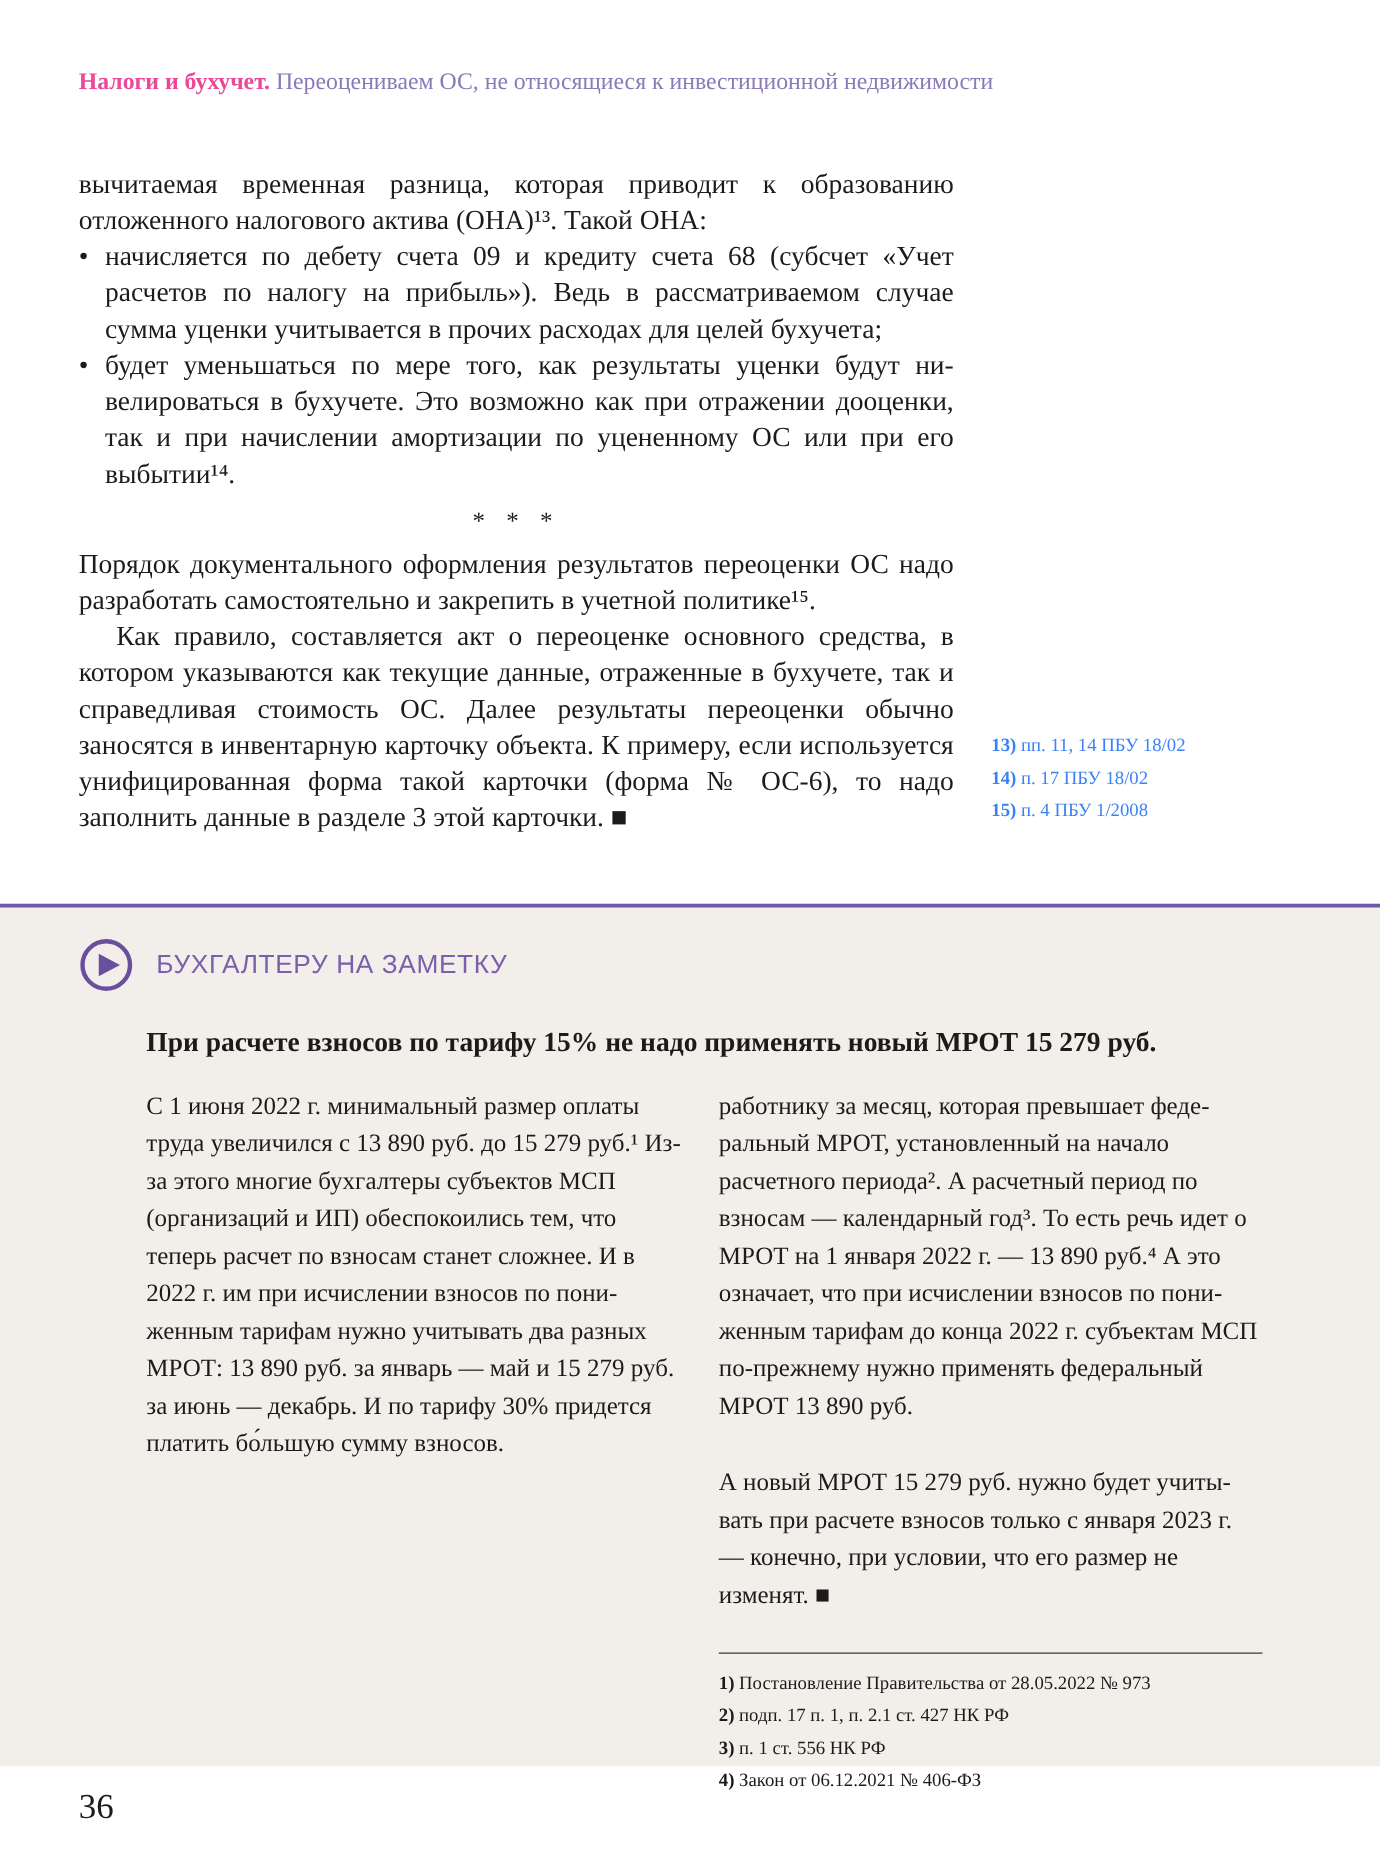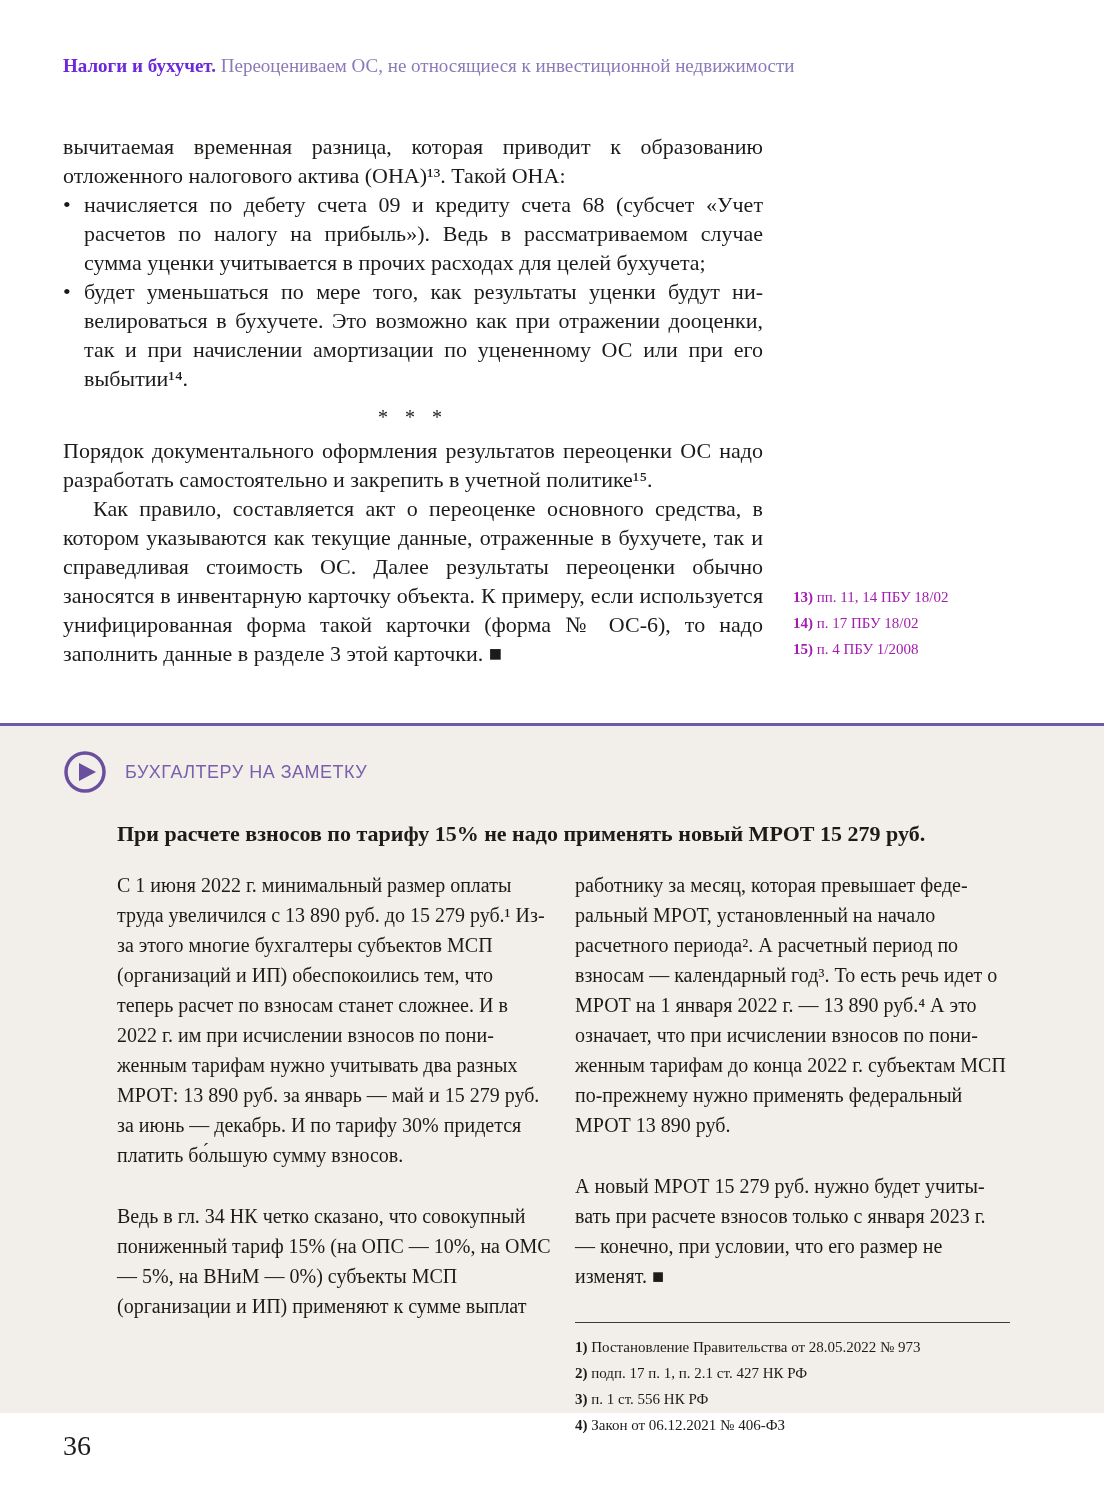--- a/index.html
+++ b/index.html
@@ -9,59 +9,59 @@
     background:#ffffff;
     overflow:hidden;
     font-family:"Liberation Serif","DejaVu Serif",serif;
     color:#1c1b19;
   }
   
   .runhead{
     position:absolute;left:63px;top:54px;width:980px;
     font-size:19px;line-height:24px;
   }
-  .runhead .rh-bold{font-weight:bold;color:#6d28d9;}
+  .runhead .rh-bold{font-weight:bold;color:#ec4899;}
   .runhead .rh-rest{color:#8a7ab8;}
   
   .article{
     position:absolute;left:63px;top:132px;width:700px;
     font-size:22px;line-height:29px;
     text-align:justify;
   }
   .article p{margin:0;}
   .article .bullet{display:flex;}
   .article .bullet .marker{flex:0 0 21px;}
   .article .bullet .btext{flex:1;text-align:justify;}
   .article .stars{
     text-align:center;font-size:20px;letter-spacing:6px;
     margin:10px 0 4px 0;line-height:29px;
   }
   .article .indented{text-indent:30px;}
   
   .side-notes{
     position:absolute;left:793px;top:584px;width:250px;
-    font-size:15px;line-height:26px;color:#a21caf;
+    font-size:15px;line-height:26px;color:#3b82f6;
   }
   .fn-line{white-space:nowrap;}
   .fn-num{font-weight:bold;}
   
   .note-box{
     position:absolute;left:0;top:723px;width:1104px;height:690px;
     box-sizing:border-box;
     background:#f2efea;
     border-top:3px solid #6c5aa6;
   }
   .note-kicker-row{
     display:flex;align-items:center;gap:18px;
     margin:24px 0 0 63px;
   }
   .note-kicker-row .icon-wrap{width:44px;height:44px;flex:0 0 44px;}
   .note-kicker{
     font-family:"Liberation Sans","DejaVu Sans",sans-serif;
-    font-size:18px;letter-spacing:0.5px;color:#7a5fad;
+    font-size:21px;letter-spacing:0.5px;color:#7a5fad;
   }
   .note-headline{
     margin:26px 94px 4px 117px;
     font-size:22px;font-weight:bold;line-height:27px;
   }
   .note-cols{
     display:flex;gap:23px;
     margin:23px 94px 0 117px;
   }
   .note-col{flex:1;font-size:20px;line-height:30px;text-align:left;}
@@ -127,21 +127,20 @@
         </svg>
       </span>
       <span class="note-kicker">БУХГАЛТЕРУ НА ЗАМЕТКУ</span>
     </div>
 
     <h2 class="note-headline">При расчете взносов по тарифу 15% не надо применять новый МРОТ 15&nbsp;279 руб.</h2>
 
     <div class="note-cols">
       <div class="note-col">
         <p>С 1 июня 2022 г. минимальный размер оплаты труда увеличился с 13&nbsp;890 руб. до 15&nbsp;279 руб.¹ Из-за этого многие бухгалтеры субъектов МСП (организаций и ИП) обеспокоились тем, что теперь расчет по взносам станет сложнее. И в 2022 г. им при исчислении взносов по пони­женным тарифам нужно учитывать два разных МРОТ: 13&nbsp;890 руб. за январь — май и 15&nbsp;279 руб. за июнь — декабрь. И по тарифу 30% придется платить бо́льшую сумму взносов.</p>
-        <p>Ведь в гл. 34 НК четко сказано, что совокупный пониженный тариф 15% (на ОПС — 10%, на ОМС — 5%, на ВНиМ — 0%) субъекты МСП (организации и ИП) применяют к сумме выплат</p>
       </div>
       <div class="note-col">
         <p>работнику за месяц, которая превышает феде­ральный МРОТ, установленный на начало расчетного периода². А расчетный период по взносам — календарный год³. То есть речь идет о МРОТ на 1 января 2022 г. — 13&nbsp;890 руб.⁴ А это означает, что при исчислении взносов по пони­женным тарифам до конца 2022 г. субъектам МСП по-прежнему нужно применять федераль­ный МРОТ 13&nbsp;890 руб.</p>
         <p>А новый МРОТ 15&nbsp;279 руб. нужно будет учиты­вать при расчете взносов только с января 2023 г. — конечно, при условии, что его размер не изменят. ■</p>
         <div class="note-fns">
           <div class="fn-line">
             <span class="fn-num">1)</span>
             <span>Постановление Правительства от 28.05.2022 № 973</span>
           </div>
           <div class="fn-line">

